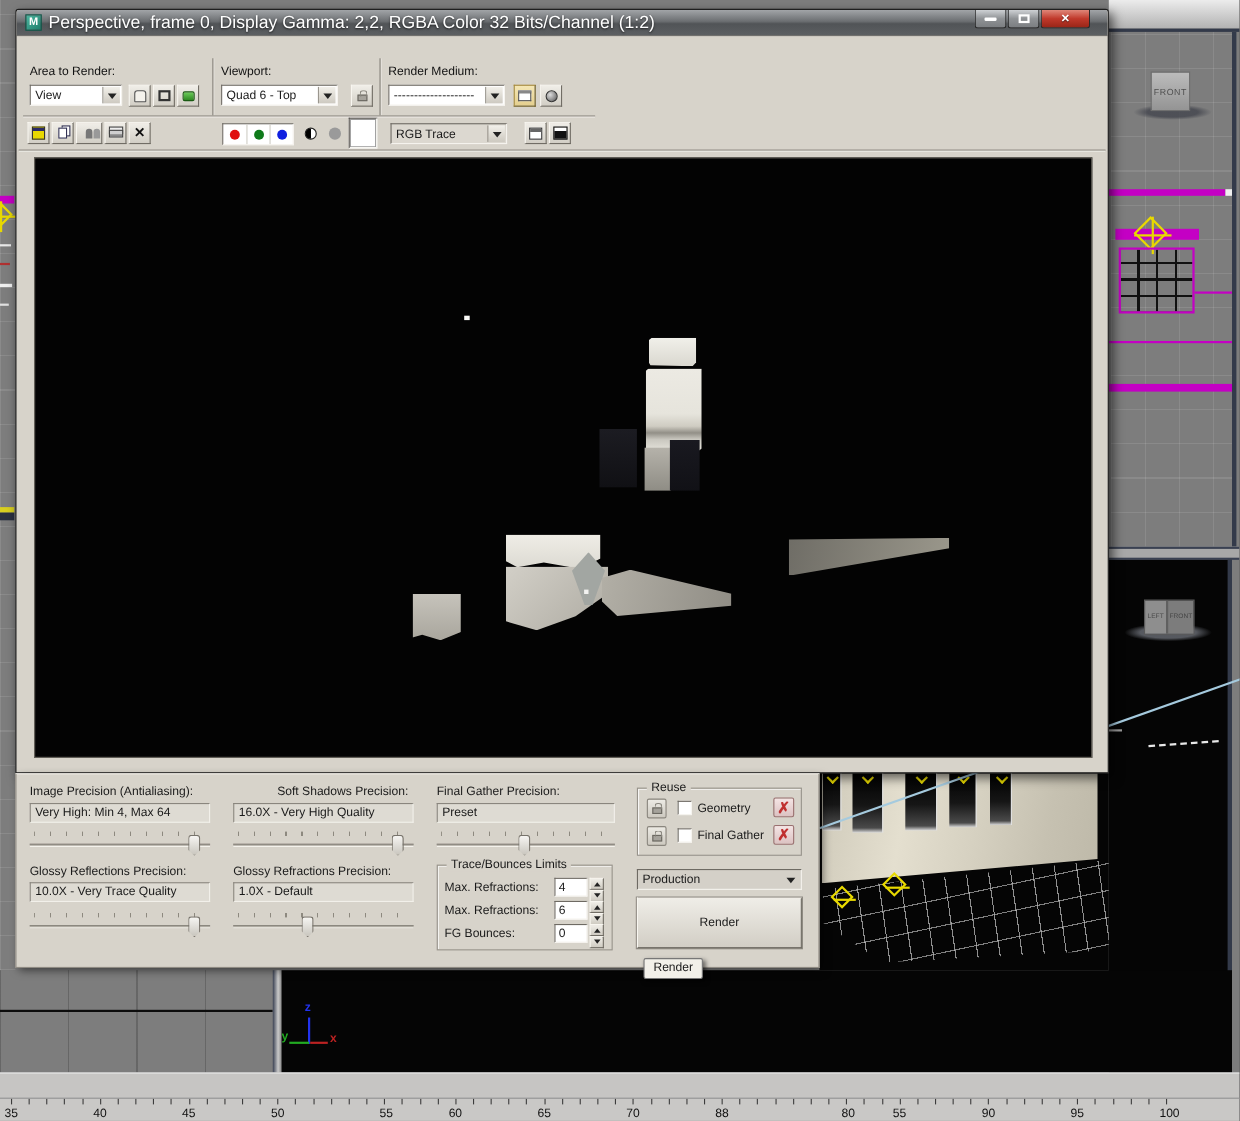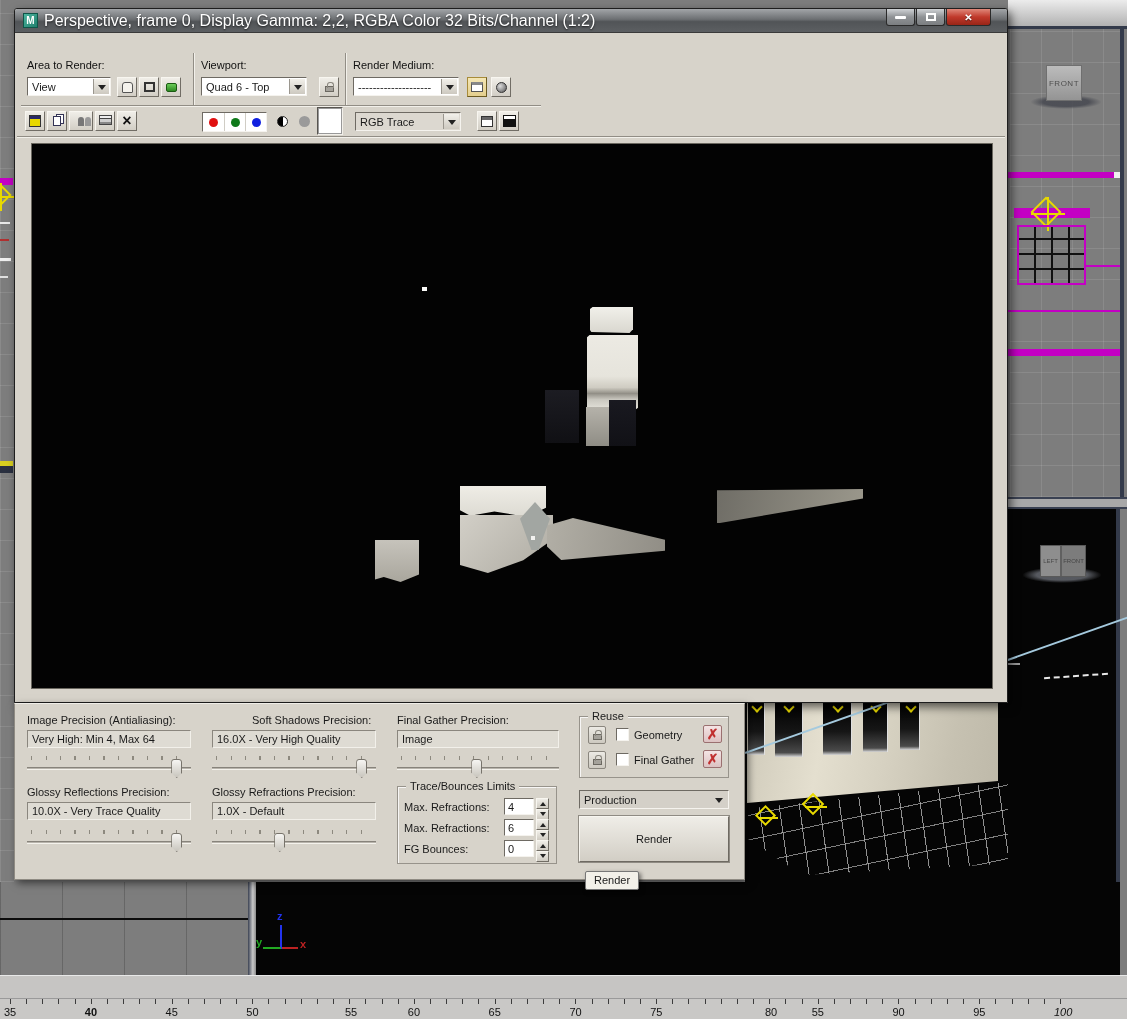--- a/index.html
+++ b/index.html
@@ -292,33 +292,33 @@
       <div class="ruler-tick" style="left: 930.778px;"></div>
       <div class="ruler-tick" style="left: 946.932px;"></div>
       <div class="ruler-tick" style="left: 963.086px;"></div>
       <div class="ruler-tick" style="left: 979.24px;"></div>
       <div class="ruler-tick" style="left: 995.394px;"></div>
       <div class="ruler-tick" style="left: 1011.55px;"></div>
       <div class="ruler-tick" style="left: 1027.7px;"></div>
       <div class="ruler-tick" style="left: 1043.86px;"></div>
       <div class="ruler-tick" style="left: 1060.01px;"></div>
       <span class="ruler-num" style="left: 4px;">35</span>
-      <span class="ruler-num" style="left: 84.77px; font-weight: bold;">40</span>
+      <span class="ruler-num" style="left: 84.77px;">40</span>
       <span class="ruler-num" style="left: 165.54px;">45</span>
       <span class="ruler-num" style="left: 246.31px;">50</span>
       <span class="ruler-num" style="left: 345px;">55</span>
       <span class="ruler-num" style="left: 407.85px;">60</span>
       <span class="ruler-num" style="left: 488.62px;">65</span>
       <span class="ruler-num" style="left: 569.39px;">70</span>
-      <span class="ruler-num" style="left: 650.16px;">75</span>
+      <span class="ruler-num" style="left: 650.16px;">88</span>
       <span class="ruler-num" style="left: 730.93px; padding-left: 34px;">80</span>
       <span class="ruler-num" style="left: 811.7px;">55</span>
       <span class="ruler-num" style="left: 892.47px;">90</span>
       <span class="ruler-num" style="left: 973.24px;">95</span>
-      <span class="ruler-num" style="left: 1054.01px; font-style: italic;">100</span>
+      <span class="ruler-num" style="left: 1054.01px;">100</span>
     </div>
 
   <div class="abs dialog">
     <div class="titlebar">
       <div class="title-icon">
           <span>M</span>
         </div>
       <span class="title-text">Perspective, frame 0, Display Gamma: 2,2, RGBA Color 32 Bits/Channel (1:2)</span>
       <div class="caption-btns">
         <div class="cap-btn">
@@ -480,21 +480,21 @@
         <span>1.0X - Default</span>
       </div>
     <div class="slider" style="left:197px;top:126px;width:164px;">
       <div class="ticks"></div>
         <div class="track"></div>
       <div class="thumb" style="left: calc(41% - 5px);"></div>
     </div>
 
     <span class="abs" style="left:382px;top:10px;">Final Gather Precision:</span>
     <div class="fld" style="left:382px;top:26px;width:162px;">
-        <span>Image</span>
+        <span>Preset</span>
       </div>
     <div class="slider" style="left:382px;top:52px;width:162px;">
       <div class="ticks"></div>
         <div class="track"></div>
       <div class="thumb" style="left: calc(49% - 5px);"></div>
     </div>
 
     <div class="groupbox" style="left:382px;top:82px;width:160px;height:78px;">
       <span class="gb-label">Trace/Bounces Limits</span>
       <span class="abs" style="left:6px;top:14px;">Max. Refractions:</span>

